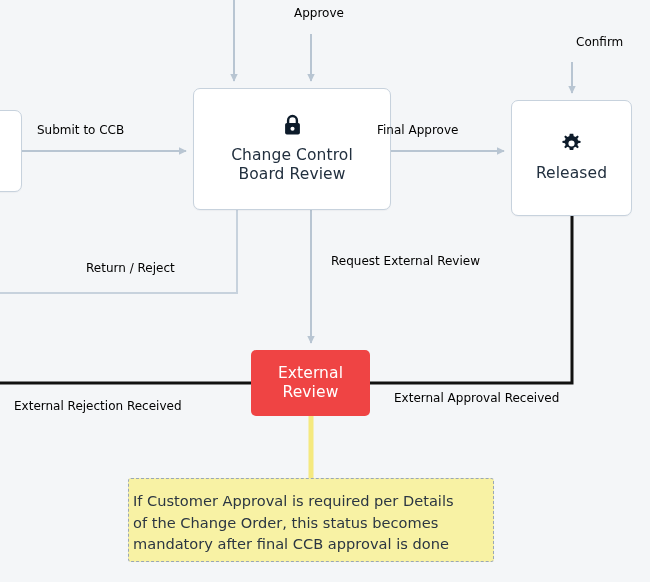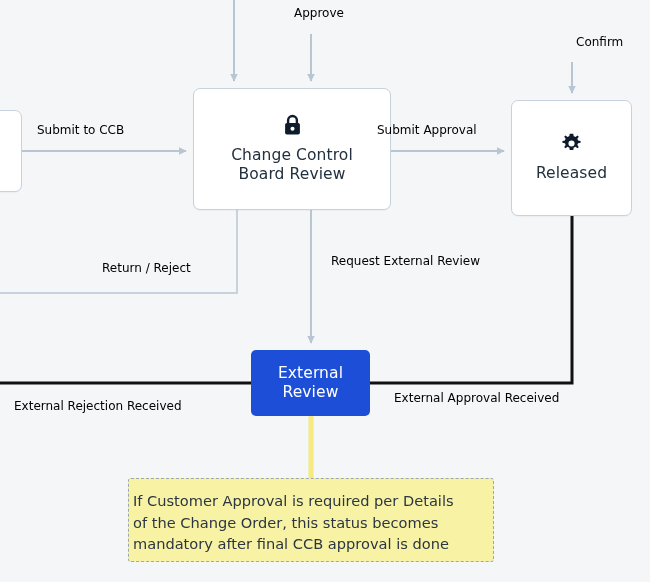--- a/index.html
+++ b/index.html
@@ -49,21 +49,21 @@
 
   #node-ccb{
     left:193px; top:88px; width:198px; height:122px;
   }
   #node-released{
     left:511px; top:100px; width:121px; height:116px;
   }
 
   #node-external{
     left:251px; top:350px; width:119px; height:66px;
-    background:#1d4ed8;
+    background:#ef4444;
     border:none;
     border-radius:5px;
   }
   #node-external .label{color:#ffffff;font-size:15.5px;}
 
   
   .edge-label{
     position:absolute;
     color:#000000;
     font-size:12px;
@@ -152,25 +152,25 @@
 
   <div class="node" id="node-external">
     <span class="label">External
 Review</span>
   </div>
 
   <div class="edge-label" style="left:37px;top:122px;">Submit to CCB</div>
 
   <div class="edge-label" style="left:294px;top:5px;">Approve</div>
 
-  <div class="edge-label" style="left:377px;top:122px;">Submit Approval</div>
+  <div class="edge-label" style="left:377px;top:122px;">Final Approve</div>
 
   <div class="edge-label" style="left:536px;top:34px;margin-left:40px;">Confirm</div>
 
-  <div class="edge-label" style="left:102px;top:260px;text-align:center;">Return / Reject</div>
+  <div class="edge-label" style="left:86px;top:260px;text-align:center;">Return / Reject</div>
 
   <div class="edge-label" style="left:331px;top:253px;">Request External Review</div>
 
   <div class="edge-label" style="left:14px;top:398px;">External Rejection Received</div>
 
   <div class="edge-label" style="left:394px;top:390px;">External Approval Received</div>
 
   <div id="note">
     <div class="note-text">If Customer Approval is required per Details
 of the Change Order, this status becomes

